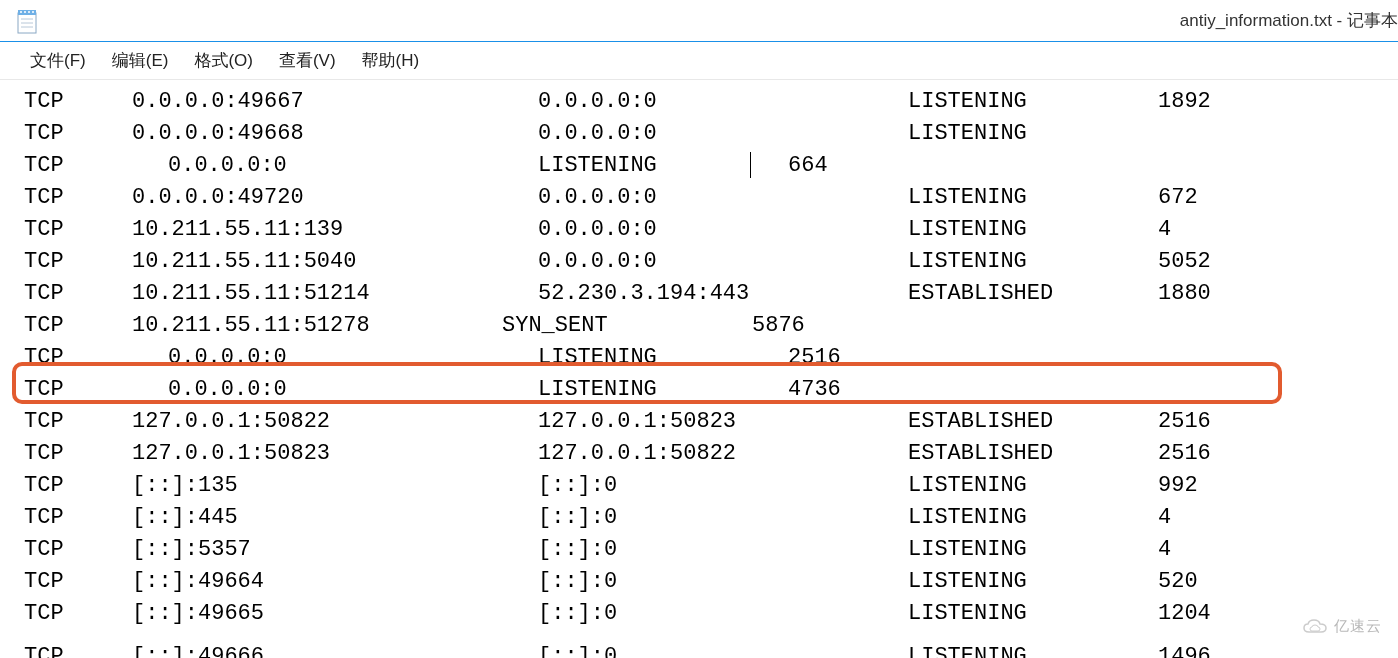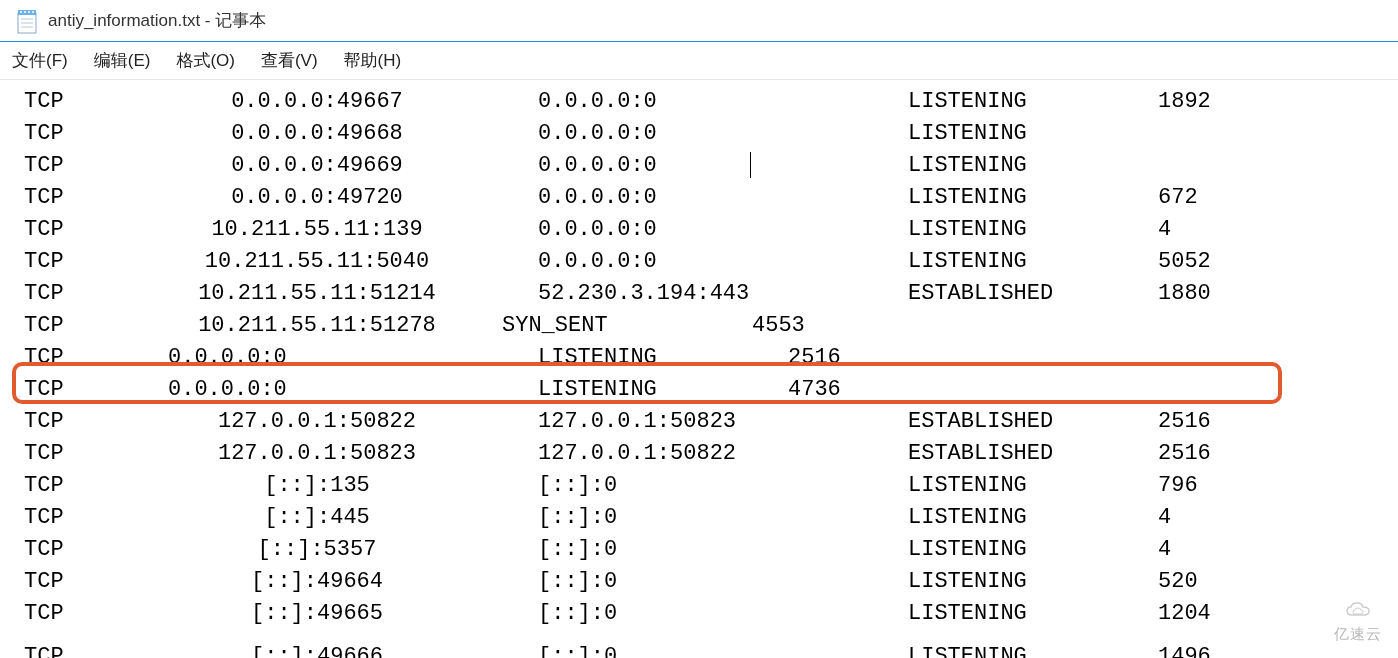--- a/index.html
+++ b/index.html
@@ -15,39 +15,40 @@
       overflow: hidden;
       position: relative;
     }
     .titlebar {
       height: 42px;
       border-bottom: 1px solid #1a90e8;
       display: flex;
       align-items: center;
       padding-left: 16px;
       background: #ffffff;
+      justify-content: space-between;
     }
     .notepad-icon {
       width: 22px;
       height: 26px;
       margin-right: 10px;
       position: relative;
     }
     .notepad-icon svg {
       display: block;
     }
     .title-text {
       font-size: 17px;
       color: #333333;
     }
     .menubar {
       height: 38px;
       display: flex;
       align-items: center;
-      padding-left: 10px;
+      padding-left: 28px;
       gap: 22px;
       border-bottom: 1px solid #e8e8e8;
     }
     .menu-item {
       font-size: 17px;
       color: #222222;
       cursor: default;
       padding: 4px 2px;
     }
     .content-area {
@@ -57,21 +58,21 @@
     .text-line {
       font-family: "Courier New", "NSimSun", monospace;
       font-size: 22px;
       line-height: 32px;
       white-space: pre;
       color: #000000;
       display: flex;
       padding-left: 24px;
     }
     .col-proto { width: 108px; }
-    .col-local { width: 370px; text-align: center; }
+    .col-local { width: 370px; }
     .col-remote { width: 370px; margin-left: 36px; }
     .col-state { width: 250px; }
     .col-pid { flex: 1; }
     .caret {
       position: absolute;
       width: 1px;
       height: 26px;
       background: #000000;
       left: 750px;
       top: 72px;
@@ -82,26 +83,25 @@
       top: 282px;
       width: 1270px;
       height: 42px;
       border: 4px solid #e25b2f;
       border-radius: 10px;
       pointer-events: none;
     }
     .watermark {
       position: absolute;
       right: 16px;
-      bottom: 14px;
+      bottom: 22px;
       display: flex;
       align-items: center;
       gap: 6px;
       opacity: 0.6;
-      flex-direction: column;
     }
     .watermark-icon {
       width: 26px;
       height: 18px;
     }
     .watermark-text {
       font-size: 15px;
       color: #888888;
       letter-spacing: 1px;
     }
@@ -148,31 +148,31 @@
   <span class="menu-item">格式(O)</span>
   <span class="menu-item">查看(V)</span>
   <span class="menu-item">帮助(H)</span>
 </div>
 
 <div class="content-area" id="content-area">
   <div class="caret"></div>
   <div class="highlight-box"></div>
 <div class="text-line"><span class="col-proto">TCP</span><span class="col-local">0.0.0.0:49667</span><span class="col-remote">0.0.0.0:0</span><span class="col-state">LISTENING</span><span class="col-pid">1892</span></div>
     <div class="text-line"><span class="col-proto">TCP</span><span class="col-local">0.0.0.0:49668</span><span class="col-remote">0.0.0.0:0</span><span class="col-state">LISTENING</span></div>
-    <div class="text-line"><span class="col-proto">TCP</span><span class="col-local">0.0.0.0:49669</span><span class="col-remote">0.0.0.0:0</span><span class="col-state">LISTENING</span></div>
+    <div class="text-line"><span class="col-proto">TCP</span><span class="col-remote">0.0.0.0:0</span><span class="col-state">LISTENING</span><span class="col-pid">664</span></div>
     <div class="text-line"><span class="col-proto">TCP</span><span class="col-local">0.0.0.0:49720</span><span class="col-remote">0.0.0.0:0</span><span class="col-state">LISTENING</span><span class="col-pid">672</span></div>
     <div class="text-line"><span class="col-proto">TCP</span><span class="col-local">10.211.55.11:139</span><span class="col-remote">0.0.0.0:0</span><span class="col-state">LISTENING</span><span class="col-pid">4</span></div>
     <div class="text-line"><span class="col-proto">TCP</span><span class="col-local">10.211.55.11:5040</span><span class="col-remote">0.0.0.0:0</span><span class="col-state">LISTENING</span><span class="col-pid">5052</span></div>
     <div class="text-line"><span class="col-proto">TCP</span><span class="col-local">10.211.55.11:51214</span><span class="col-remote">52.230.3.194:443</span><span class="col-state">ESTABLISHED</span><span class="col-pid">1880</span></div>
-    <div class="text-line"><span class="col-proto">TCP</span><span class="col-local">10.211.55.11:51278</span><span class="col-state">SYN_SENT</span><span class="col-pid">4553</span></div>
+    <div class="text-line"><span class="col-proto">TCP</span><span class="col-local">10.211.55.11:51278</span><span class="col-state">SYN_SENT</span><span class="col-pid">5876</span></div>
     <div class="text-line"><span class="col-proto">TCP</span><span class="col-remote">0.0.0.0:0</span><span class="col-state">LISTENING</span><span class="col-pid">2516</span></div>
     <div class="text-line"><span class="col-proto">TCP</span><span class="col-remote">0.0.0.0:0</span><span class="col-state">LISTENING</span><span class="col-pid">4736</span></div>
     <div class="text-line"><span class="col-proto">TCP</span><span class="col-local">127.0.0.1:50822</span><span class="col-remote">127.0.0.1:50823</span><span class="col-state">ESTABLISHED</span><span class="col-pid">2516</span></div>
     <div class="text-line"><span class="col-proto">TCP</span><span class="col-local">127.0.0.1:50823</span><span class="col-remote">127.0.0.1:50822</span><span class="col-state">ESTABLISHED</span><span class="col-pid">2516</span></div>
-    <div class="text-line"><span class="col-proto">TCP</span><span class="col-local">[::]:135</span><span class="col-remote">[::]:0</span><span class="col-state">LISTENING</span><span class="col-pid">796</span></div>
+    <div class="text-line"><span class="col-proto">TCP</span><span class="col-local">[::]:135</span><span class="col-remote">[::]:0</span><span class="col-state">LISTENING</span><span class="col-pid">992</span></div>
     <div class="text-line"><span class="col-proto">TCP</span><span class="col-local">[::]:445</span><span class="col-remote">[::]:0</span><span class="col-state">LISTENING</span><span class="col-pid">4</span></div>
     <div class="text-line"><span class="col-proto">TCP</span><span class="col-local">[::]:5357</span><span class="col-remote">[::]:0</span><span class="col-state">LISTENING</span><span class="col-pid">4</span></div>
     <div class="text-line"><span class="col-proto">TCP</span><span class="col-local">[::]:49664</span><span class="col-remote">[::]:0</span><span class="col-state">LISTENING</span><span class="col-pid">520</span></div>
     <div class="text-line"><span class="col-proto">TCP</span><span class="col-local">[::]:49665</span><span class="col-remote">[::]:0</span><span class="col-state">LISTENING</span><span class="col-pid">1204</span></div>
   </div>
 
 <div class="watermark">
   <span class="watermark-icon">
     <svg viewBox="0 0 26 18" width="26" height="18">
       <path d="M7 14 Q2 14 2 10 Q2 6 6 6 Q7 2 12 2 Q17 2 18 6 Q24 6 24 10 Q24 14 19 14 Z" fill="none" stroke="#aaaaaa" stroke-width="1.5"></path>

